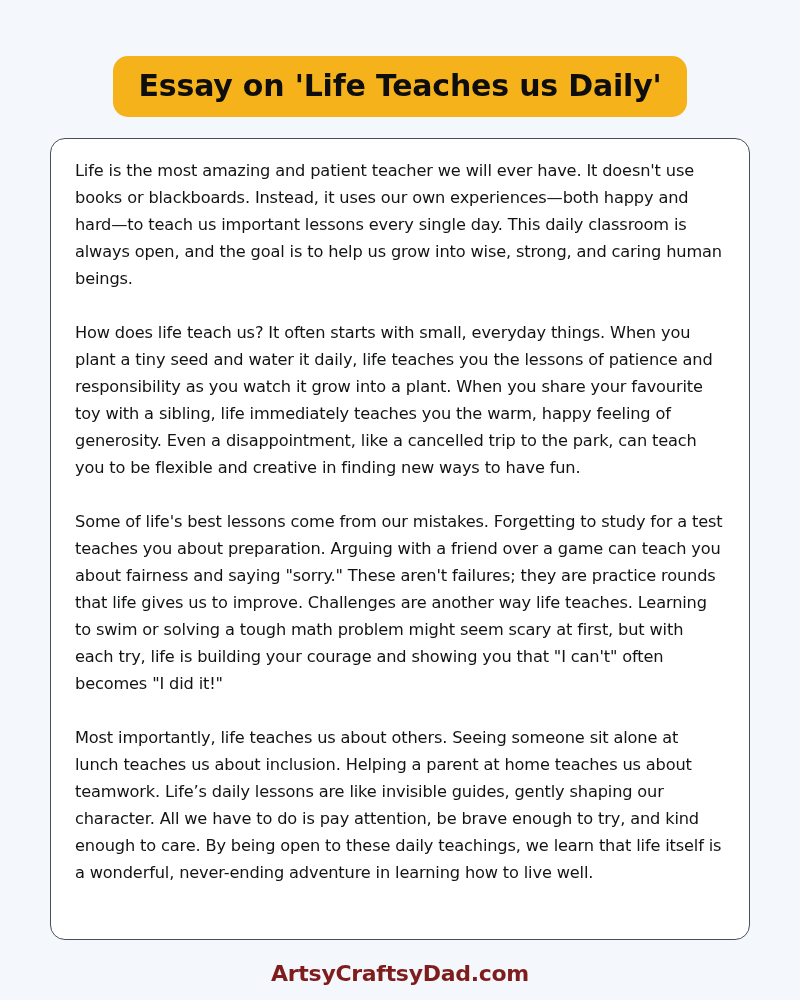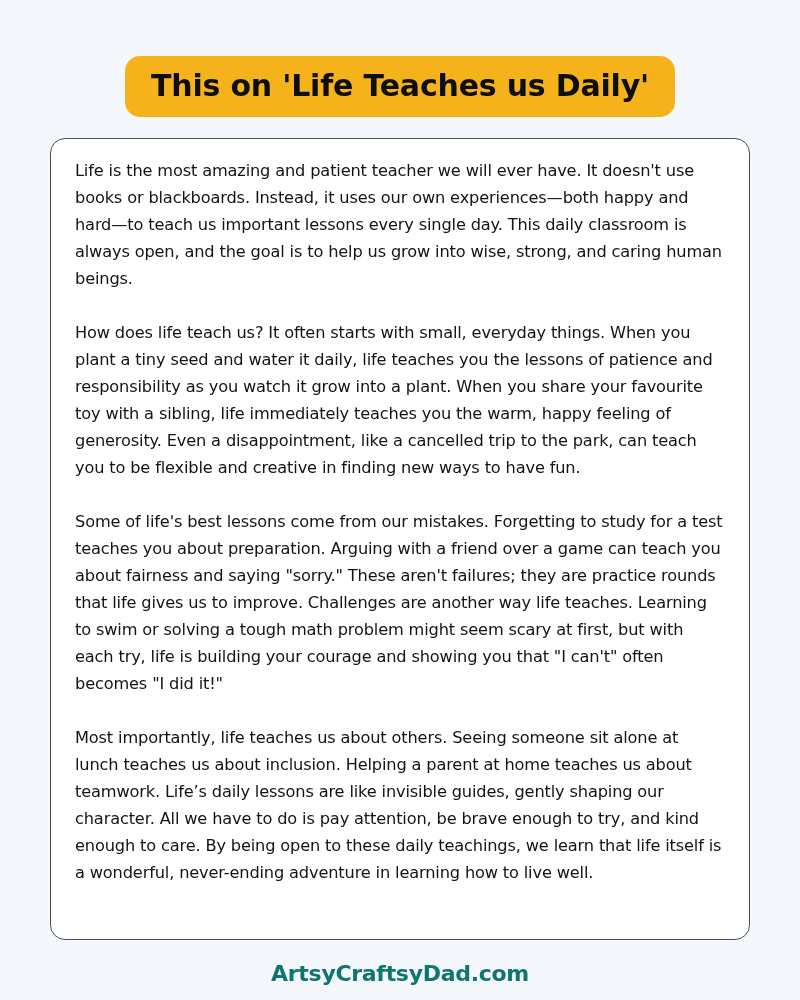--- a/index.html
+++ b/index.html
@@ -71,32 +71,32 @@
   }
   .footer {
     margin-top: 21px;
     width: 100%;
     text-align: center;
   }
   .footer-text {
     font-family: "DejaVu Sans", sans-serif;
     font-size: 22px;
     font-weight: bold;
-    color: #0f766e;
+    color: #7f1d1d;
     letter-spacing: -0.3px;
   }
 </style>
 </head>
 <body>
 
 <div class="page">
 
   <div class="title-wrap">
     <div class="title-pill">
-      <div class="title-text">This on 'Life Teaches us Daily'</div>
+      <div class="title-text">Essay on 'Life Teaches us Daily'</div>
     </div>
   </div>
 
   <div class="essay-card">
     <div class="essay-body">
       <p>Life is the most amazing and patient teacher we will ever have. It doesn't use books or blackboards. Instead, it uses our own experiences—both happy and hard—to teach us important lessons every single day. This daily classroom is always open, and the goal is to help us grow into wise, strong, and caring human beings.</p>
       <p>How does life teach us? It often starts with small, everyday things. When you plant a tiny seed and water it daily, life teaches you the lessons of patience and responsibility as you watch it grow into a plant. When you share your favourite toy with a sibling, life immediately teaches you the warm, happy feeling of generosity. Even a disappointment, like a cancelled trip to the park, can teach you to be flexible and creative in finding new ways to have fun.</p>
       <p>Some of life's best lessons come from our mistakes. Forgetting to study for a test teaches you about preparation. Arguing with a friend over a game can teach you about fairness and saying "sorry." These aren't failures; they are practice rounds that life gives us to improve. Challenges are another way life teaches. Learning to swim or solving a tough math problem might seem scary at first, but with each try, life is building your courage and showing you that "I can't" often becomes "I did it!"</p>
       <p>Most importantly, life teaches us about others. Seeing someone sit alone at lunch teaches us about inclusion. Helping a parent at home teaches us about teamwork. Life’s daily lessons are like invisible guides, gently shaping our character. All we have to do is pay attention, be brave enough to try, and kind enough to care. By being open to these daily teachings, we learn that life itself is a wonderful, never-ending adventure in learning how to live well.</p>
     </div>

